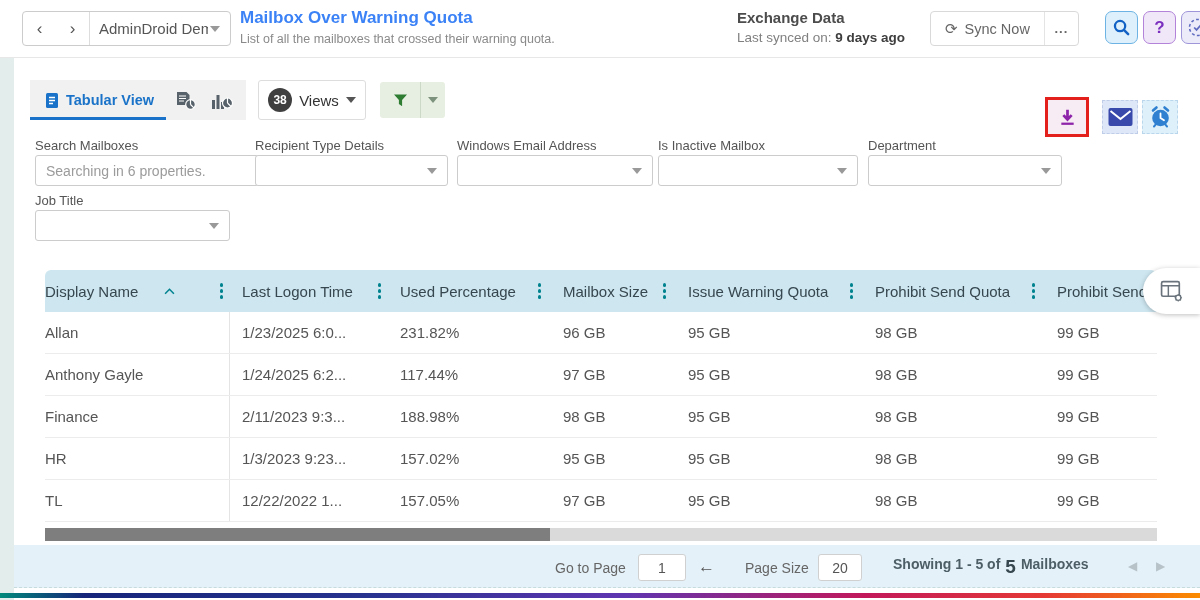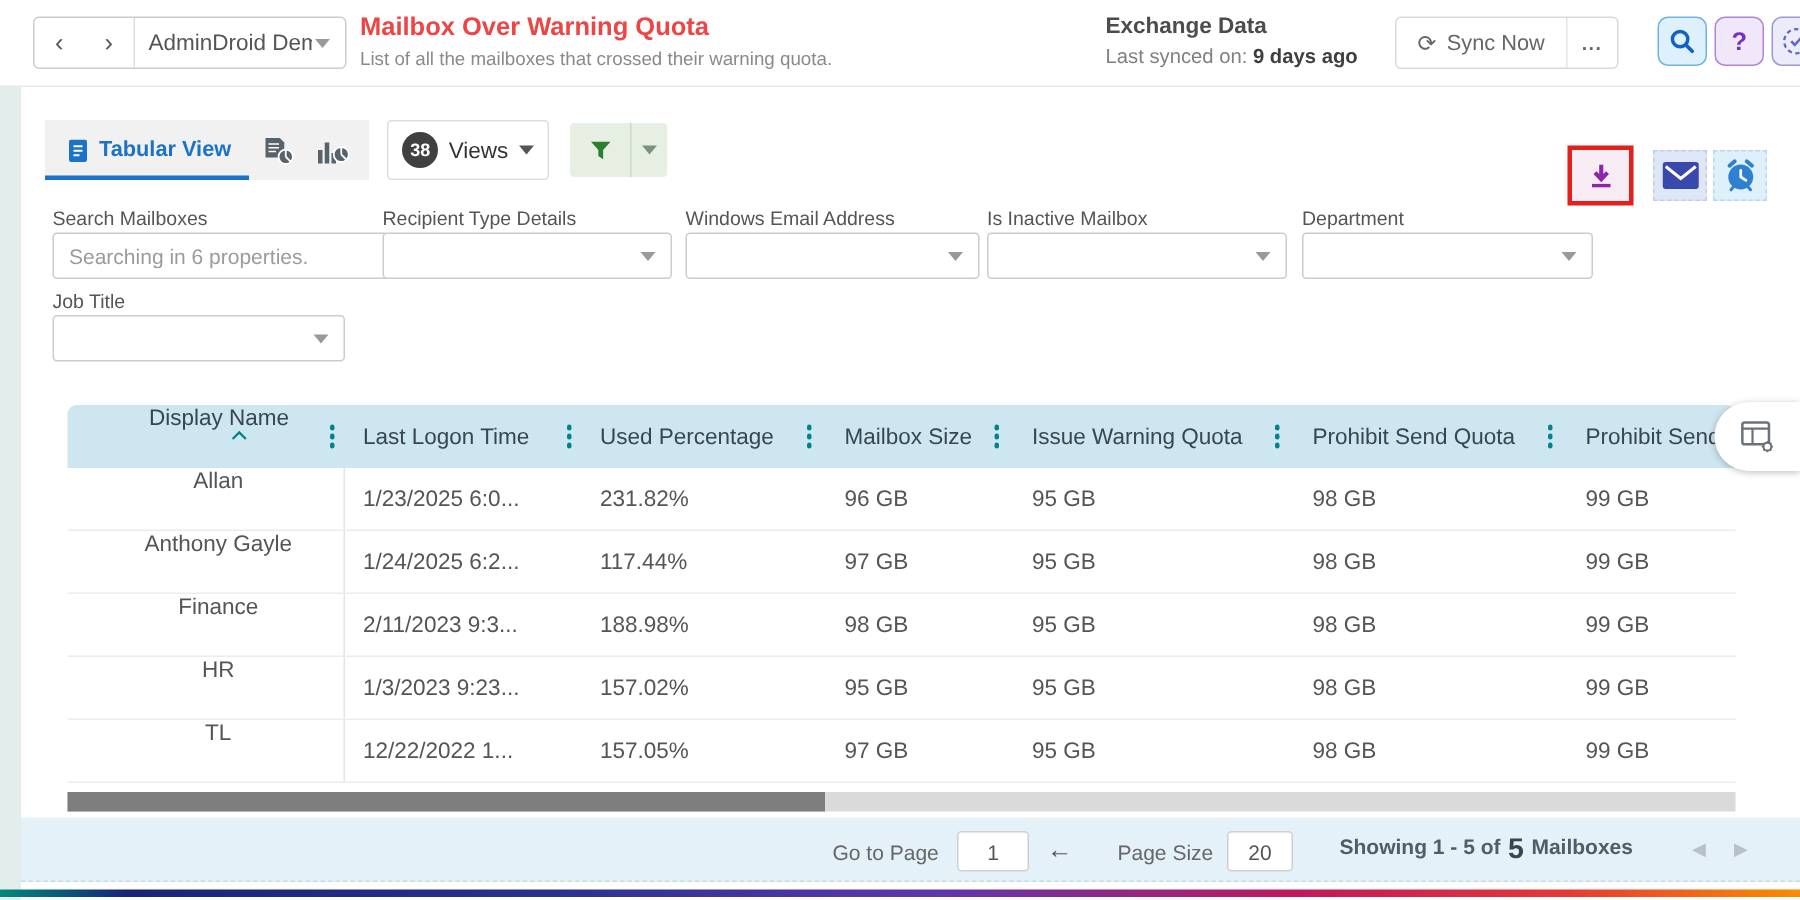--- a/index.html
+++ b/index.html
@@ -12,21 +12,21 @@
 
   
   .app-header { left:0; top:0; width:1200px; height:58px; background:#fff; border-bottom:1px solid #e7e7e7; }
   .nav-group { left:22px; top:11px; height:35px; border:1px solid #ccc; border-radius:4px; display:flex; align-items:center; background:#fff; }
   .nav-btn { width:33px; height:100%; display:flex; align-items:center; justify-content:center; color:#555; font-size:17px; cursor:pointer; }
   .nav-div { width:1px; height:100%; background:#ddd; }
   .workspace { padding:0 9px; font-size:15px; color:#555; max-width:118px; white-space:nowrap; overflow:hidden; }
   .caret { width:0; height:0; border-left:5px solid transparent; border-right:5px solid transparent; border-top:6px solid #999; }
   .nav-caret { margin:0 10px 0 2px; }
   .title-block { left:240px; top:8px; }
-  .page-title { font-size:17px; font-weight:bold; color:#ef4444; }
+  .page-title { font-size:17px; font-weight:bold; color:#3b82f6; }
   .page-subtitle { font-size:12.5px; color:#8a8a8a; margin-top:4px; }
   .sync-info { left:737px; top:9px; }
   .sync-source { font-size:15px; font-weight:bold; color:#4c4c4c; }
   .sync-when { font-size:13.5px; color:#808080; margin-top:4px; }
   .sync-when b { color:#3e3e3e; }
   .sync-group { left:930px; top:11px; height:35px; display:flex; align-items:center; border:1px solid #d9d9d9; border-radius:4px; background:#fff; }
   .sync-main { display:flex; align-items:center; gap:7px; padding:0 14px; font-size:14.5px; color:#666; height:100%; cursor:pointer; }
   .refresh-glyph { font-size:15px; color:#666; }
   .sync-more { width:34px; height:100%; border-left:1px solid #e4e4e4; display:flex; align-items:center; justify-content:center; color:#666; font-weight:bold; letter-spacing:1px; font-size:13px; cursor:pointer; }
   .hbtn { top:11px; width:33px; height:33px; border-radius:7px; display:flex; align-items:center; justify-content:center; cursor:pointer; }
@@ -66,21 +66,21 @@
   .fdd .caret { position:absolute; right:10px; top:12px; }
   .flabel-job { top:193px; }
   .fdd-job { top:210px; }
 
   
   .table-wrap { left:45px; top:270px; width:1112px; }
   .thead { height:42px; background:#cde6f0; display:flex; border-radius:6px 6px 0 0; }
   .th { position:relative; display:flex; align-items:center; font-size:15px; color:#37474f; white-space:nowrap; overflow:hidden; }
   .trow { height:42px; background:#fff; border-bottom:1px solid #ececec; display:flex; font-size:15px; color:#555; }
   .td { display:flex; align-items:center; white-space:nowrap; overflow:hidden; }
-  .c1 { width:185px; padding-left:17px;flex-direction:column; }
+  .c1 { width:185px; padding-left:0; }
   .c2 { width:158px; padding-left:12px; }
   .c3 { width:160px; padding-left:12px; }
   .c4 { width:125px; padding-left:15px; }
   .c5 { width:187px; padding-left:15px; }
   .c6 { width:182px; padding-left:15px; }
   .c7 { width:115px; padding-left:15px; }
   .td.c1 { border-right:1px solid #e4e4e4; }
   .sort-icon { margin-left:26px; display:flex; }
   .vdots { position:absolute; right:7px; top:13px; display:flex; flex-direction:column; gap:2.5px; cursor:pointer; }
   .vdots i { width:3.5px; height:3.5px; border-radius:50%; background:#00838f; }

